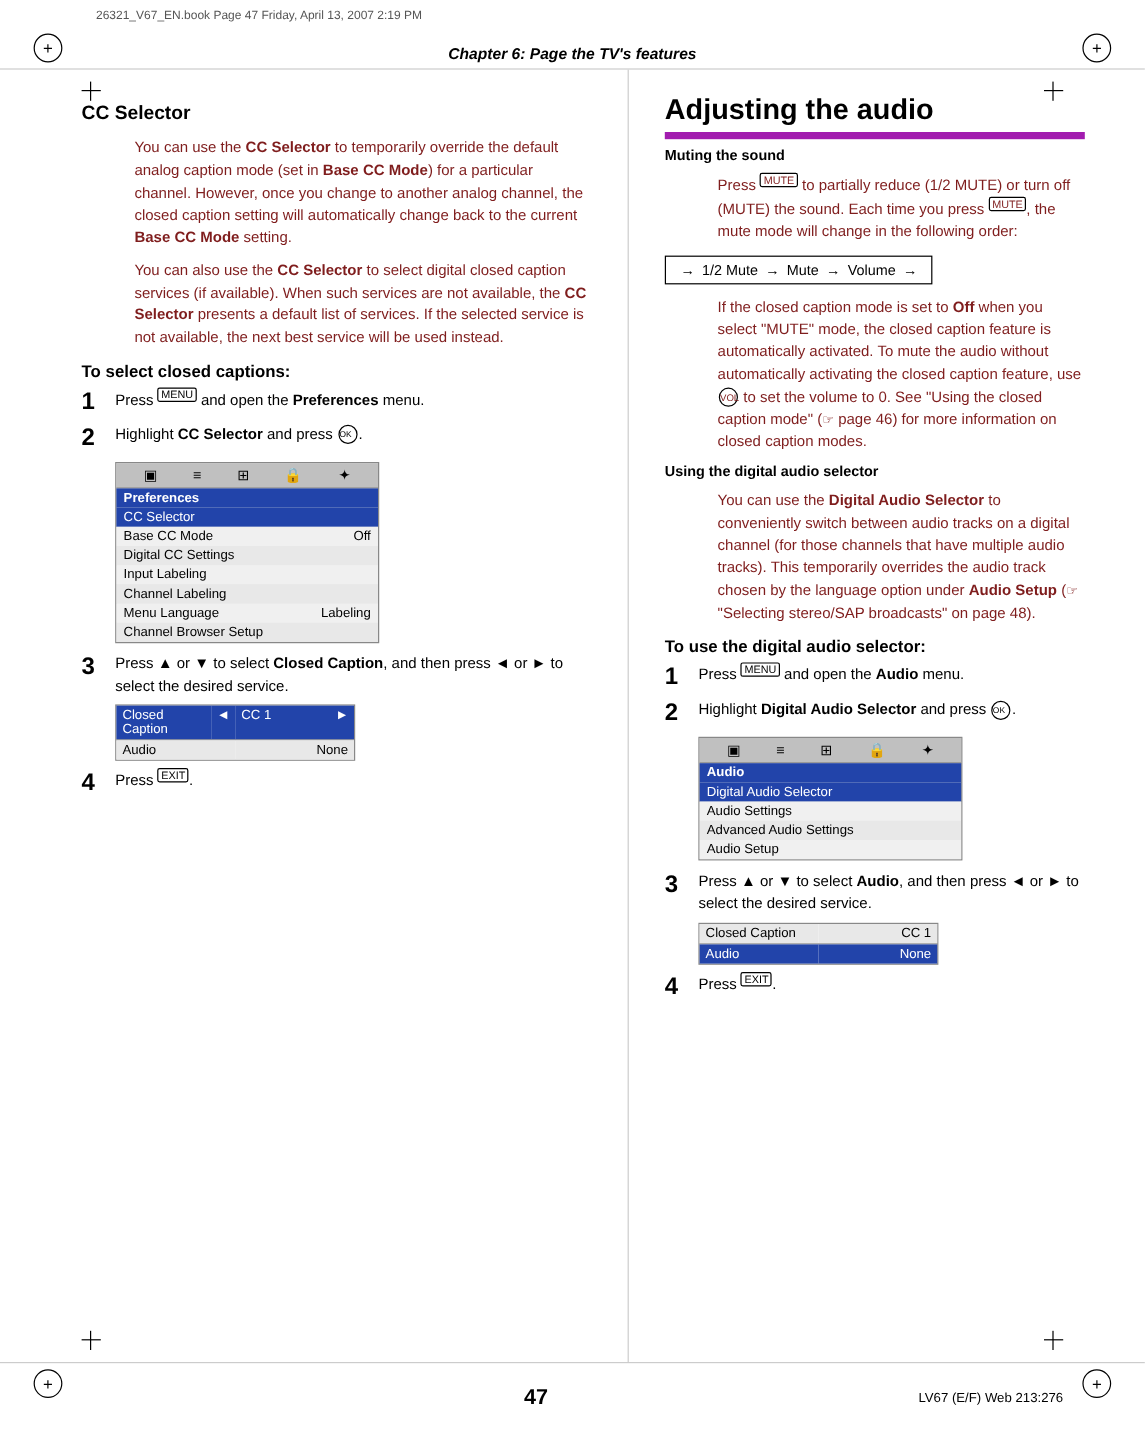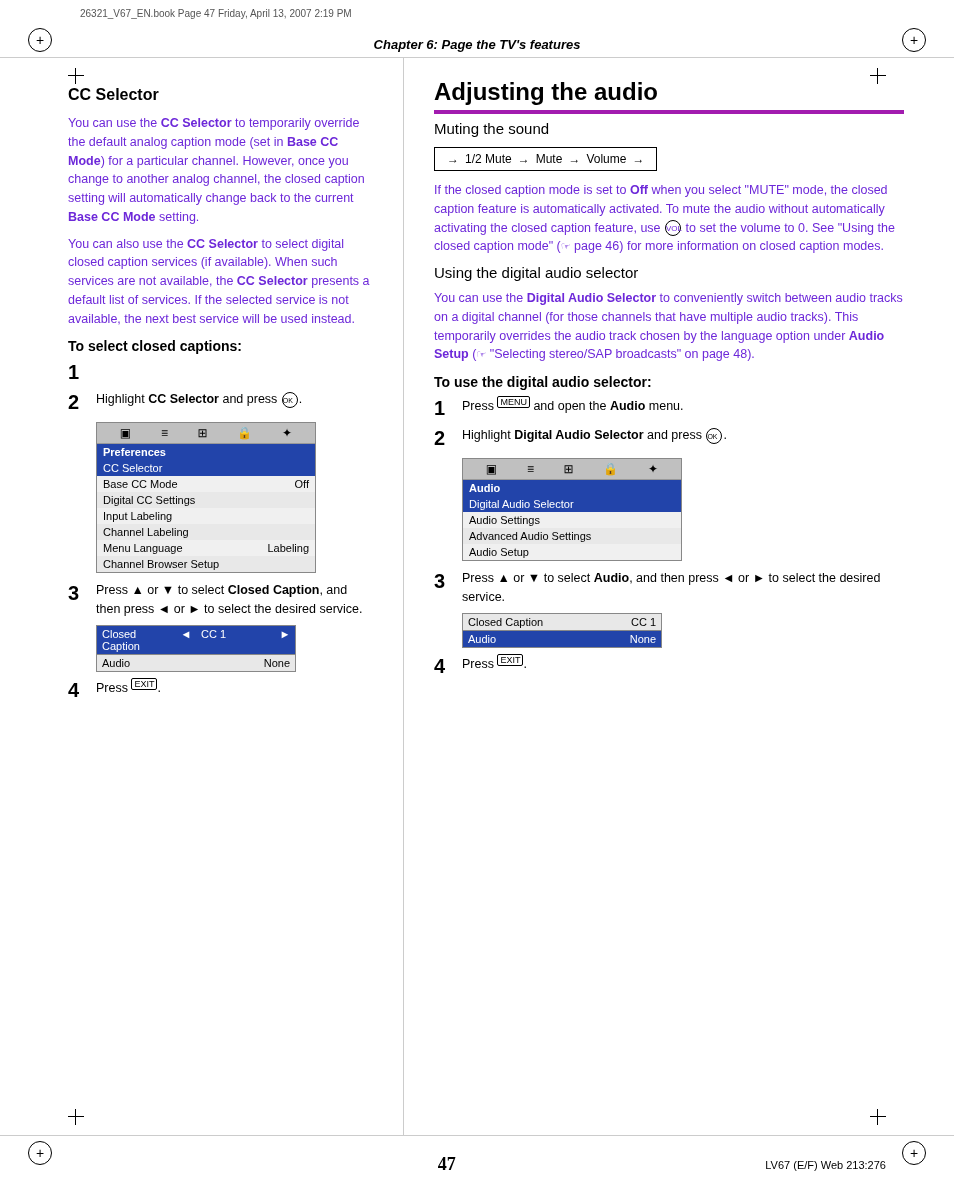--- a/index.html
+++ b/index.html
@@ -82,21 +82,21 @@
     .content-area {
       position: absolute;
       top: 58px;
       left: 0; right: 0;
       bottom: 58px;
       display: flex;
       flex-direction: row;
     }
 
     .left-column {
-      width: 404px;
+      width: 524px;
       padding: 28px 30px 20px 68px;
       border-right: 1px solid #ccc;
     }
 
     .right-column {
       flex: 1;
       padding: 20px 50px 20px 30px;
     }
 
     
@@ -104,36 +104,37 @@
       font-size: 16px;
       font-weight: bold;
       margin-bottom: 10px;
       color: #000;
     }
 
     .section-title-large {
       font-size: 24px;
       font-weight: bold;
       margin-bottom: 6px;
-      border-bottom: 4px solid #a21caf;
+      border-bottom: 6px solid #a21caf;
       padding-bottom: 4px;
     }
 
     .section-subtitle {
-      font-size: 15px;
-      font-weight: normal;
+      font-size: 12px;
+      font-weight: bold;
       margin-bottom: 8px;
       margin-top: 4px;
     }
 
     p {
       font-size: 12.5px;
       line-height: 1.5;
       margin-bottom: 8px;
-      color: #6d28d9;
+      color: #7f1d1d;
+      margin-left: 44px;
     }
 
     strong {
       font-weight: bold;
     }
 
     .bold-label {
       font-weight: bold;
       font-size: 14px;
       margin-bottom: 6px;
@@ -253,21 +254,20 @@
       display: flex;
       align-items: center;
       justify-content: space-between;
       padding: 0 68px;
       font-size: 11px;
     }
 
     .footer-page-number {
       font-size: 18px;
       font-weight: bold;
-      font-family: Liberation Serif, serif;
     }
 
     .button-icon {
       display: inline-block;
       width: 16px;
       height: 16px;
       border-radius: 50%;
       border: 1px solid #000;
       font-size: 7px;
       text-align: left;
@@ -313,20 +313,23 @@
     </p>
 
     <p>
       You can also use the <strong>CC Selector</strong> to select digital closed caption services (if available). When such services are not available, the <strong>CC Selector</strong> presents a default list of services. If the selected service is not available, the next best service will be used instead.
     </p>
 
     <span class="bold-label">To select closed captions:</span>
 
     <div class="step">
       <div class="step-number">1</div>
+      <div class="step-content">
+        Press <span class="step-icon">MENU</span> and open the <strong>Preferences</strong> menu.
+      </div>
     </div>
 
     <div class="step">
       <div class="step-number">2</div>
       <div class="step-content">
         Highlight <strong>CC Selector</strong> and press <span class="button-icon">OK</span>.
       </div>
     </div>
 
     <div class="menu-screenshot">
@@ -389,20 +392,23 @@
     </div>
 
   </div>
 
   <div class="right-column">
 
     <div class="section-title-large">Adjusting the audio</div>
 
     <div class="section-subtitle">Muting the sound</div>
 
+    <p>
+      Press <span class="step-icon">MUTE</span> to partially reduce (1/2 MUTE) or turn off (MUTE) the sound. Each time you press <span class="step-icon">MUTE</span>, the mute mode will change in the following order:
+    </p>
 
     <div class="mute-flow">
       <span class="flow-arrow">→</span>
       <span class="flow-item">1/2 Mute</span>
       <span class="flow-arrow">→</span>
       <span class="flow-item">Mute</span>
       <span class="flow-arrow">→</span>
       <span class="flow-item">Volume</span>
       <span class="flow-arrow">→</span>
     </div>

